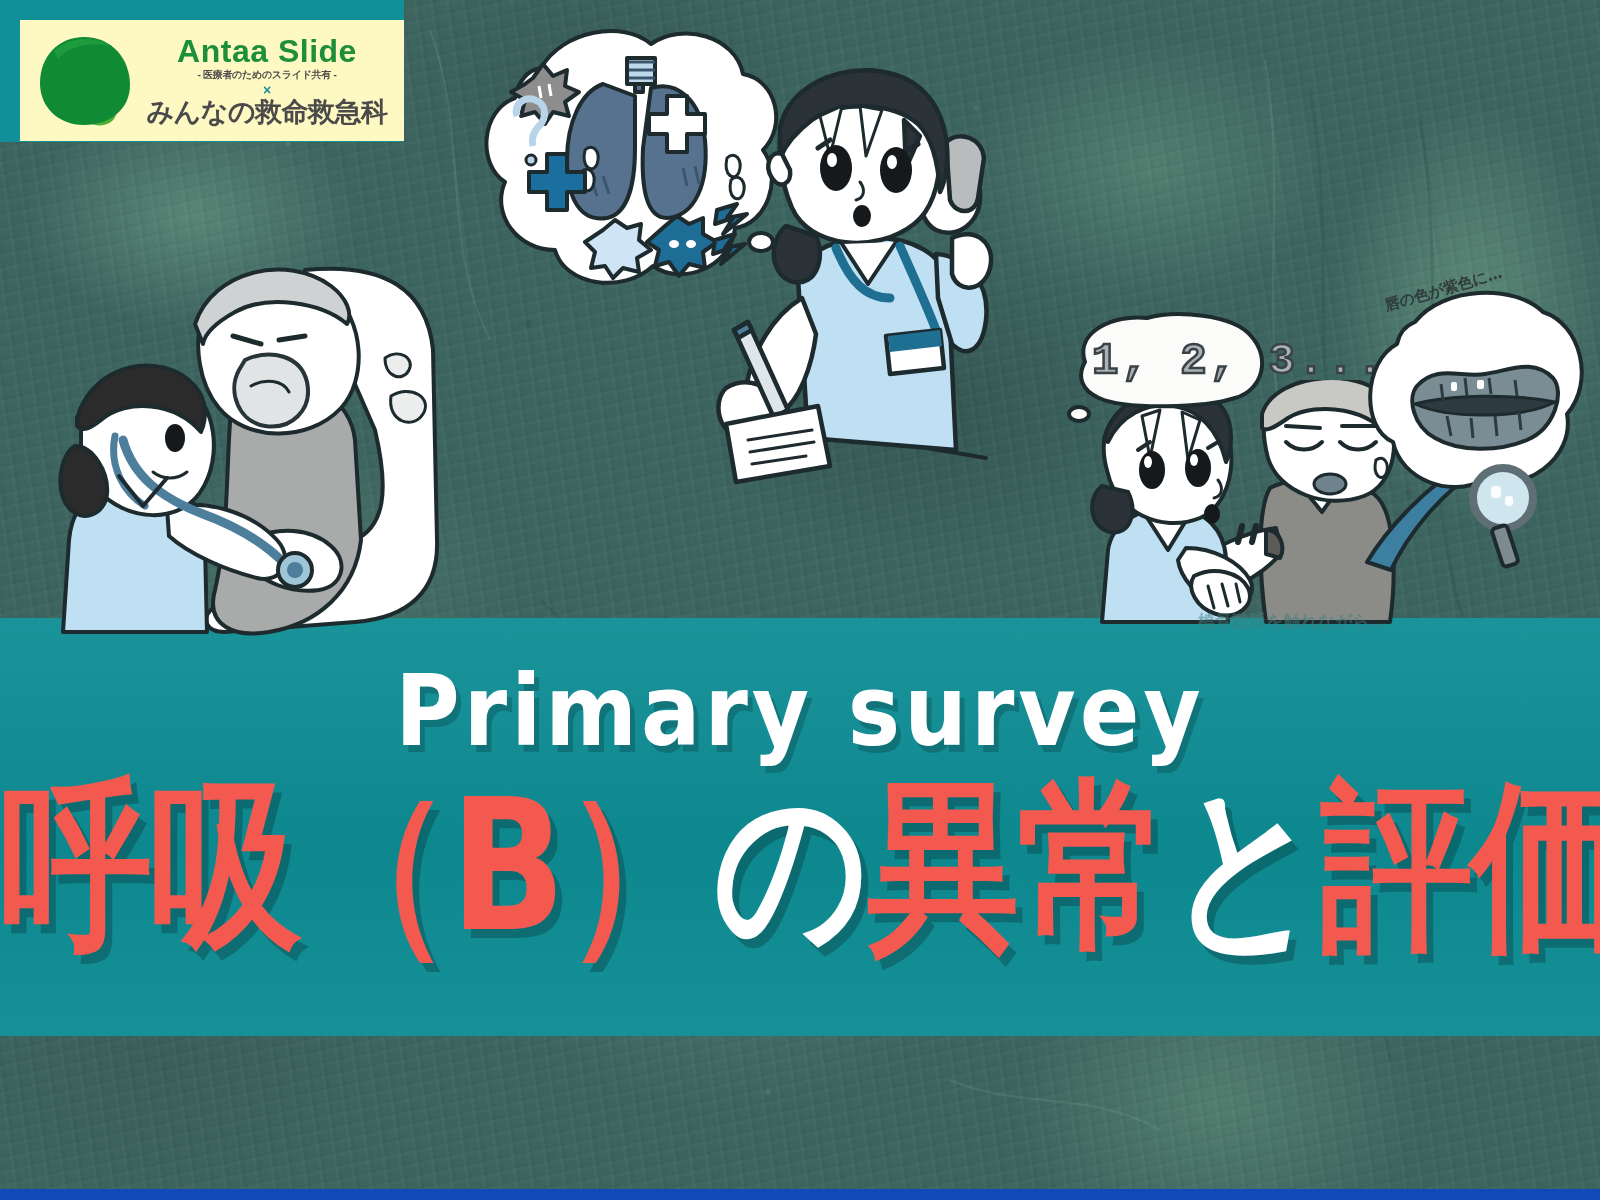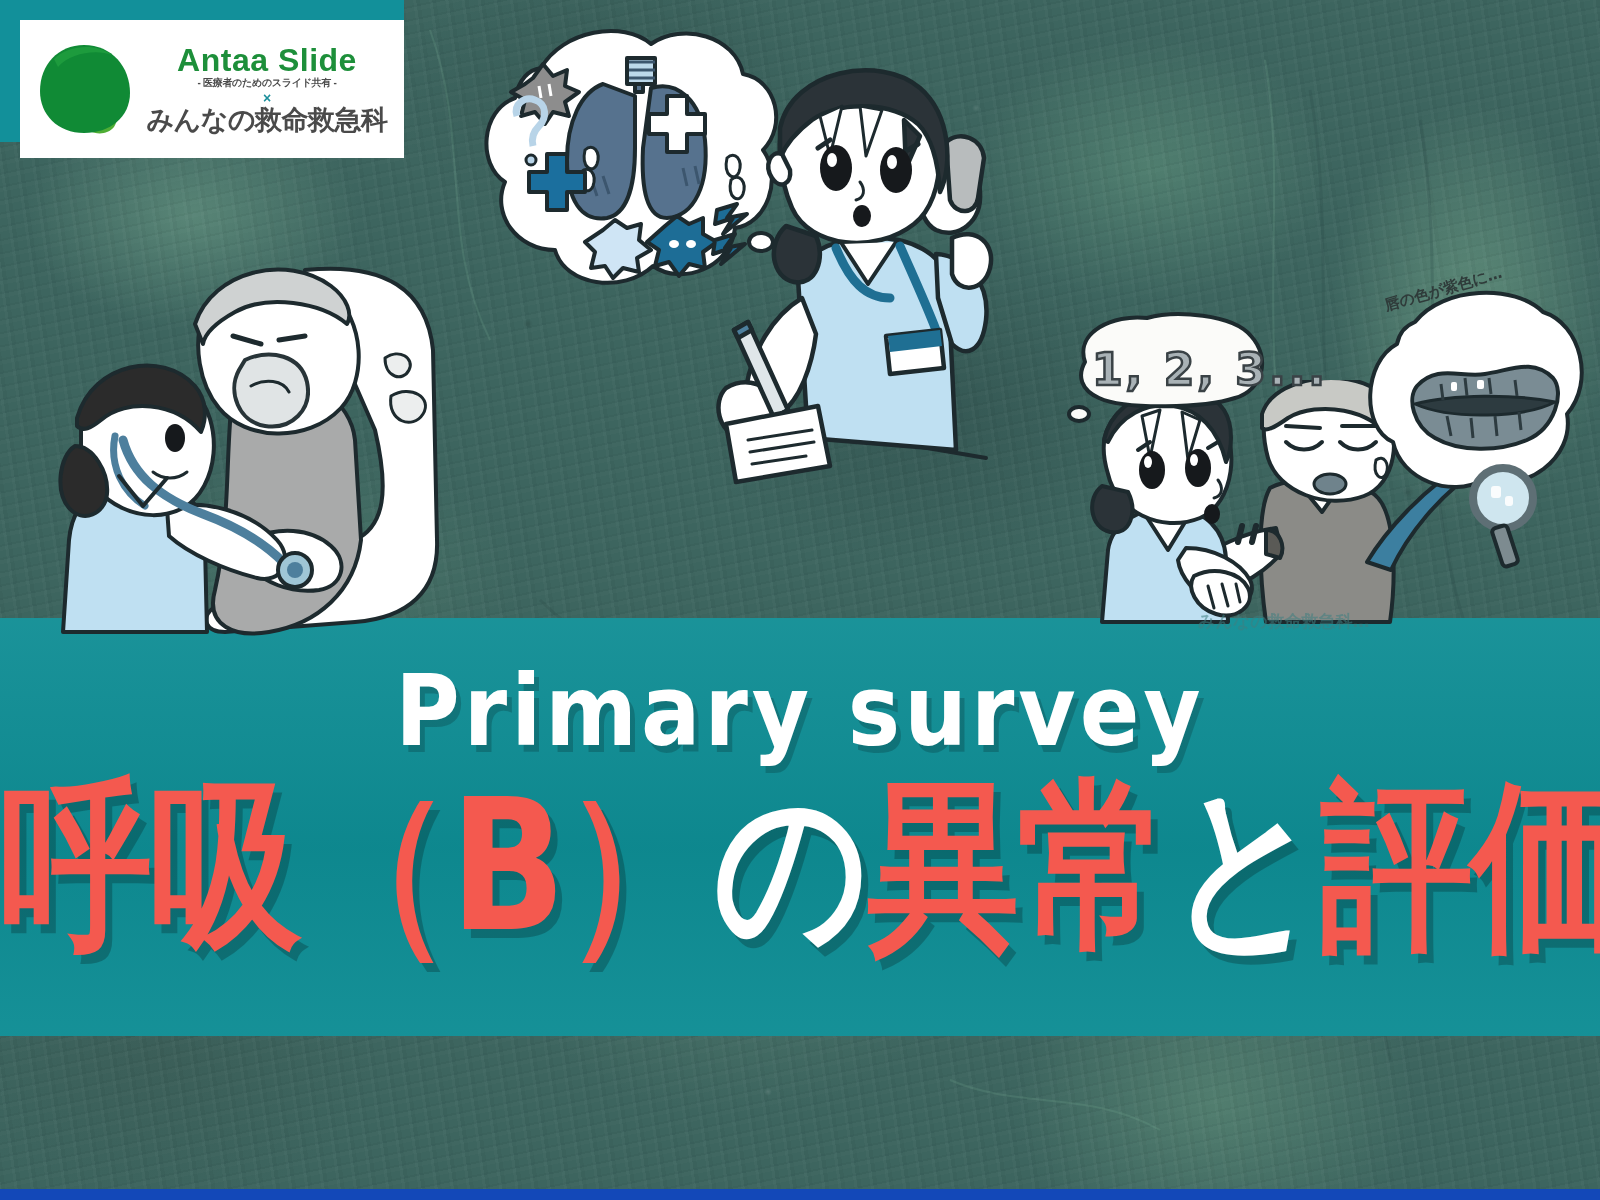--- a/index.html
+++ b/index.html
@@ -44,21 +44,21 @@
 
   
   .band{position:absolute;left:0;width:1600px;top:618px;height:418px;background:#0e8d94;}
   .band-sheen{position:absolute;inset:0;
     background:linear-gradient(180deg, rgba(255,255,255,.05), rgba(0,0,0,.04) 55%, rgba(255,255,255,.03));}
   .bottom-strip{position:absolute;left:0;bottom:0;width:1600px;height:11px;background:#1348b8;}
 
   
   .logo-frame{position:absolute;left:0;top:0;width:404px;height:142px;
     border:10px solid #12909a;background:#12909a;}
-  .logo-inner{position:absolute;left:10px;top:10px;width:384px;height:138px;background:#ffffff;
+  .logo-inner{position:absolute;left:10px;top:10px;width:384px;height:121px;background:#fef9c3;
     display:flex;align-items:center;}
   .logo-mark{position:relative;width:104px;height:104px;margin-left:14px;flex:0 0 auto;}
   .logo-text{flex:1 1 auto;text-align:center;padding-right:8px;}
   .logo-title{color:#1d8f3a;font-weight:bold;font-size:32px;letter-spacing:.5px;line-height:1.05;}
   .logo-sub{color:#4c4c4c;font-size:10px;font-weight:bold;letter-spacing:-.3px;line-height:1.3;margin-top:-1px;}
   .logo-x{color:#1b8f9b;font-size:14px;font-weight:bold;line-height:1;margin:2px 0 1px;}
   .logo-org{color:#4a4a4a;font-size:27px;font-weight:bold;letter-spacing:-.5px;line-height:1.05;}
 
   
   .eyebrow{position:absolute;left:0;top:653px;width:1600px;text-align:center;
@@ -366,21 +366,21 @@
     </g>
   </svg>
 
   <svg class="ill" style="left:1055px;top:310px;" width="220" height="120" viewBox="0 0 220 120">
     <g stroke="#1d2a2e" stroke-width="4" stroke-linejoin="round">
       <path d="M30,52 C20,22 58,4 92,8 C120,0 178,4 196,26 C216,48 208,80 180,88
                C150,98 70,100 44,88 C26,80 22,66 30,52 Z" fill="#fbfbf9"></path>
       <ellipse cx="24" cy="104" rx="10" ry="7" fill="#fbfbf9"></ellipse>
     </g>
   </svg>
-  <div class="bubble-num" style="left:1092px;top:344px;">1, 2, 3...</div>
+  <div class="bubble-num" style="left:1092px;top:336px;font-family:Liberation Mono, monospace;">1, 2, 3...</div>
 
   <svg class="ill" style="left:1275px;top:282px;" width="330" height="300" viewBox="0 0 330 300">
     <g stroke="#1d2a2e" stroke-width="4" stroke-linejoin="round">
 
       <path d="M92,280 C110,250 148,206 196,178 L184,164 L226,156 L218,200 L206,186
                C164,212 132,254 116,288 Z" fill="#3c7fa0"></path>
 
       <path d="M140,40 C168,4 240,2 268,30 C306,42 320,100 292,132
                C300,176 250,212 208,198 C176,216 126,198 118,160
                C86,146 88,80 122,62 C124,52 130,44 140,40 Z" fill="#ffffff"></path>
@@ -406,21 +406,21 @@
       <circle cx="228" cy="216" r="30" fill="#cfe6ef"></circle>
       <circle cx="228" cy="216" r="30" fill="none" stroke="#5e6f75" stroke-width="8"></circle>
       <rect x="222" y="244" width="16" height="40" rx="4" transform="rotate(-18 230 264)" fill="#7d8b90"></rect>
       <g fill="#ffffff" stroke="none" opacity=".9">
         <rect x="216" y="204" width="10" height="12" rx="3"></rect>
         <rect x="230" y="214" width="8" height="10" rx="3"></rect>
       </g>
     </g>
   </svg>
   <div class="ann" style="left:1383px;top:280px;transform:rotate(-16deg);">唇の色が紫色に…</div>
-  <div class="ann-faded" style="left:1198px;top:610px;">みんなの救命救急科…</div>
+  <div class="ann-faded" style="left:1198px;top:610px;">橈骨動脈を触れながら…</div>
 
   <div class="eyebrow">Primary survey</div>
   <div class="maintitle">
     <span class="r">呼吸（B）</span><span class="w">の</span><span class="r">異常</span><span class="w">と</span><span class="r">評価</span>
   </div>
 
   <div class="logo-frame">
     <div class="logo-inner">
       <div class="logo-mark">
         <svg width="104" height="104" viewBox="0 0 104 104">

